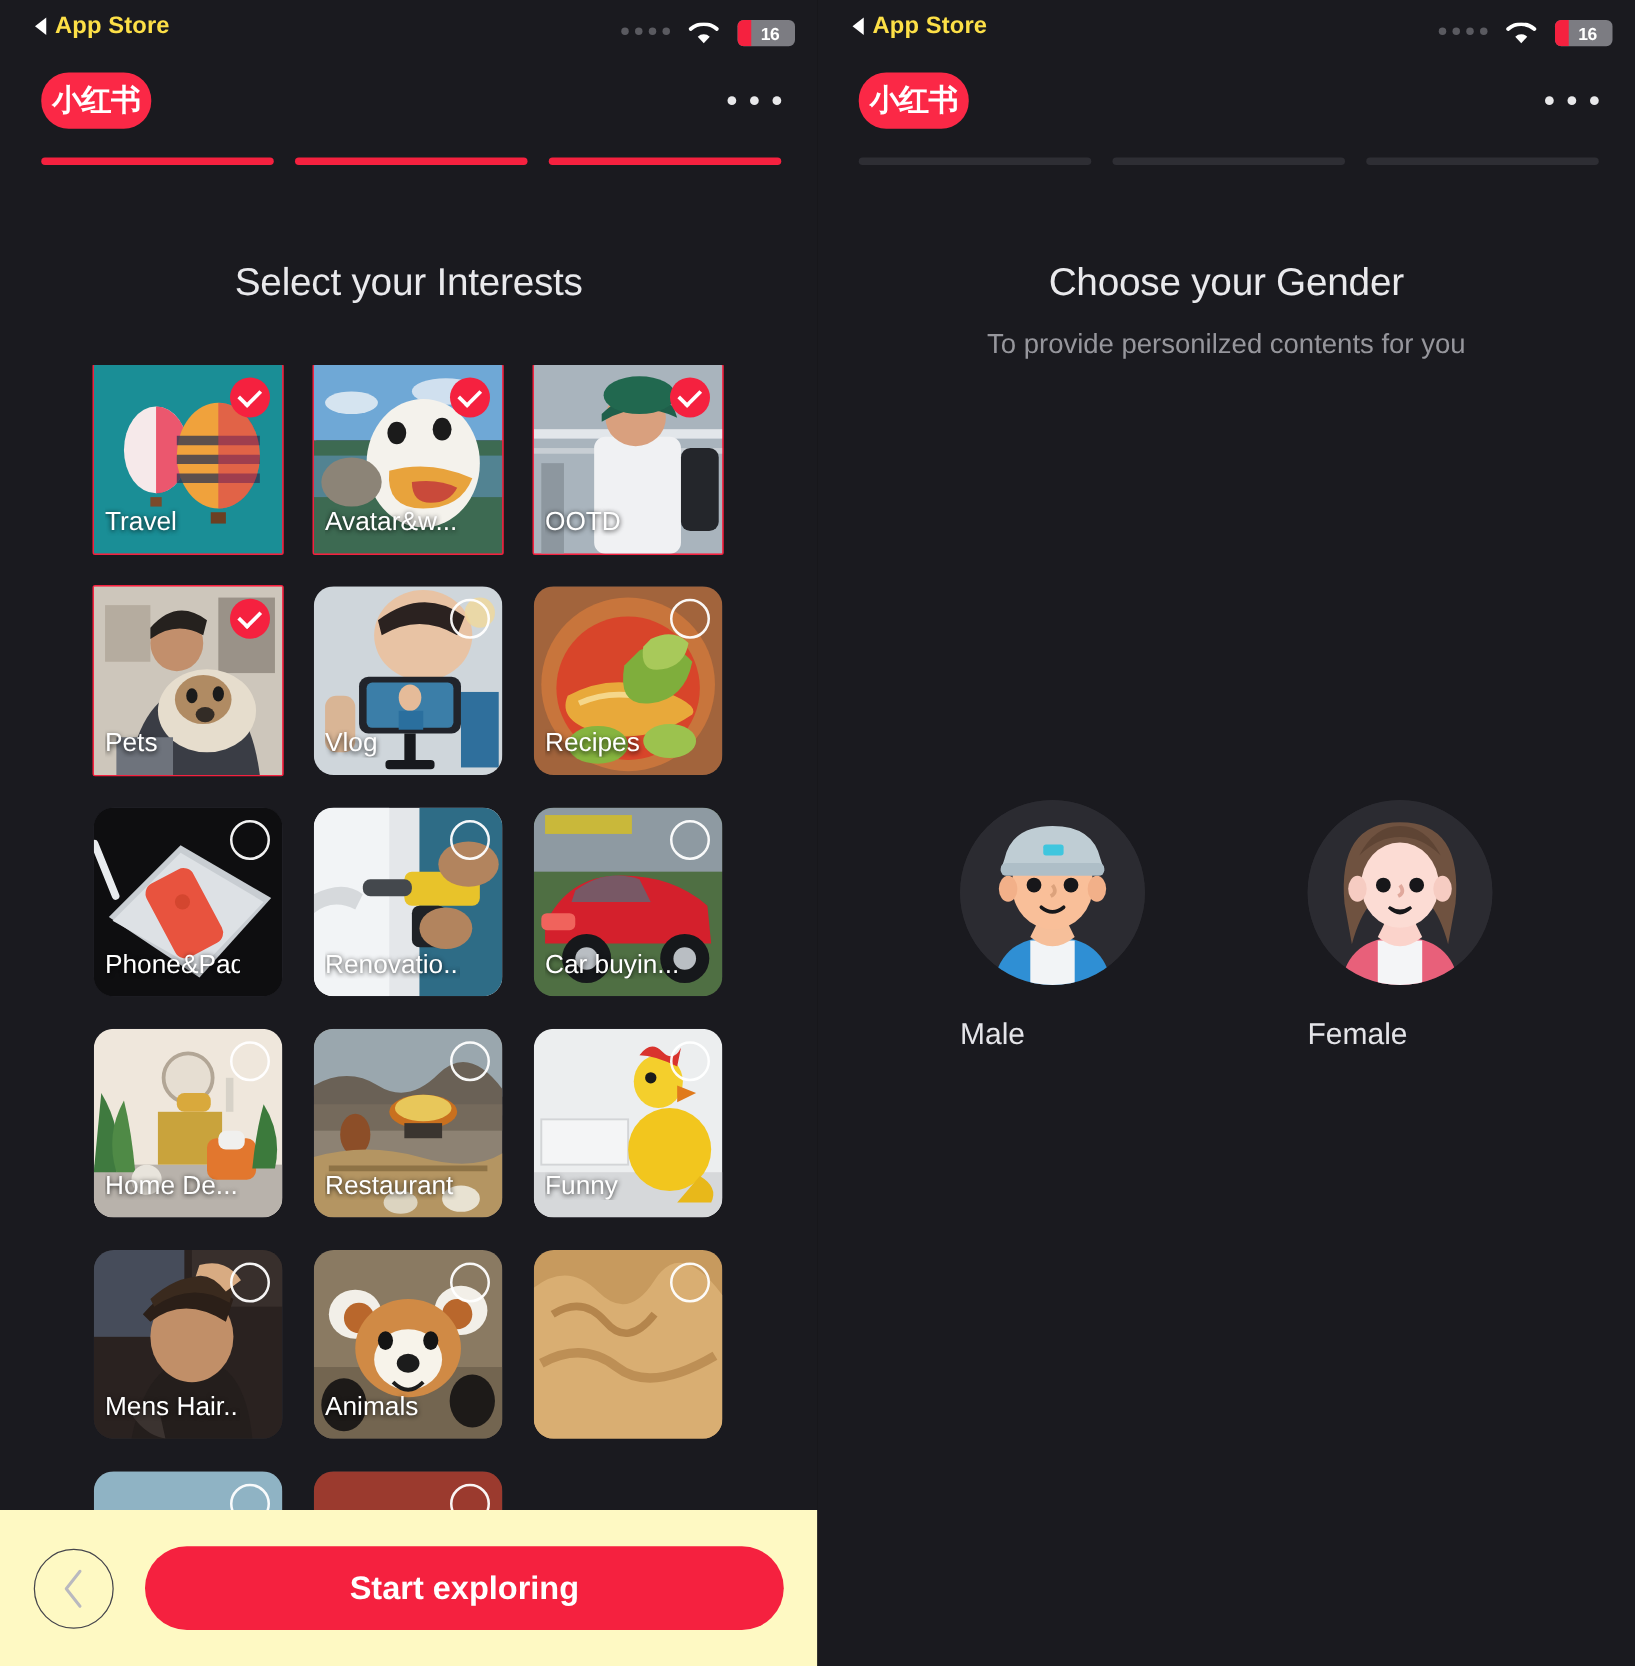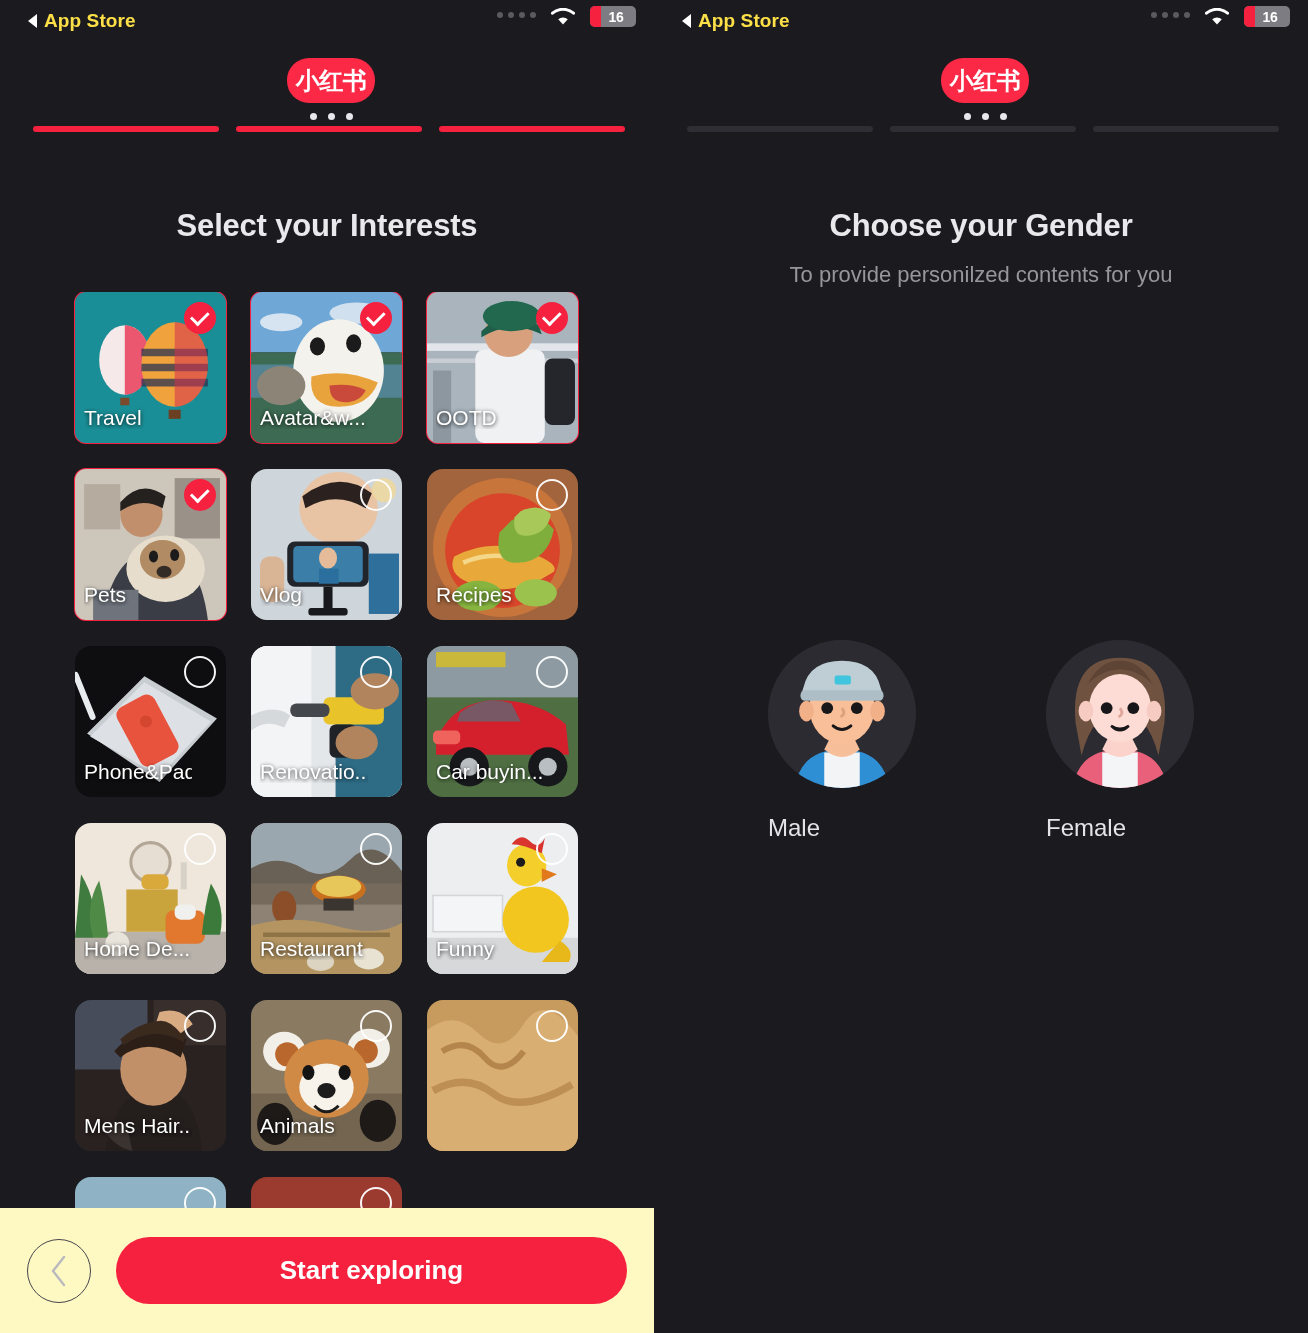--- a/index.html
+++ b/index.html
@@ -14,21 +14,21 @@
     width: 654px; height: 1333px;
     position: relative;
     background: #1a1a1f;
     overflow: hidden;
   }
 
   
   .statusbar {
     position: absolute; top: 0; left: 0; right: 0; height: 28px;
     display: flex; align-items: flex-start; justify-content: flex-end;
-    padding-right: 18px; padding-top: 6px;
+    padding-right: 18px; padding-top: 16px;
   }
   .sb-dots { display: flex; gap: 5px; margin-right: 14px; margin-top: 6px; }
   .sb-dots i { width: 6px; height: 6px; border-radius: 50%; background: #5a5a60; display:block; }
   .wifi-ic { margin-right: 14px; margin-top: 2px; }
   .batt {
     position: relative; width: 46px; height: 21px; border-radius: 5px;
     background: #7c7c82; display: flex; align-items: center; overflow: hidden;
   }
   .batt-fill { position:absolute; left:0; top:0; bottom:0; width: 11px; background: #f5213f; }
   .batt-num {
@@ -45,21 +45,21 @@
   .appstore-tri {
     width: 0; height: 0;
     border-top: 7px solid transparent; border-bottom: 7px solid transparent;
     border-right: 9px solid #ffffff;
   }
   .appstore-label { font-size: 19px; font-weight: 700; color: #fde047; letter-spacing: 0.1px; }
 
   
   .brand-row {
     position: absolute; top: 58px; left: 33px; right: 25px;
-    display: flex; align-items: center; justify-content: flex-end; flex-direction: column;
+    display: flex; align-items: center; justify-content: space-between;
   }
   .logo-pill {
     width: 88px; height: 45px; border-radius: 22px;
     background: #fb2846;
     display: flex; align-items: center; justify-content: center;
     font-size: 24px; font-weight: 700; color: #fff;
     letter-spacing: -0.5px; line-height: 1;
   }
   .dots-menu { display: flex; gap: 11px; padding: 10px 4px; }
   .dots-menu i { width: 7px; height: 7px; border-radius: 50%; background: #e8e8ea; display: block; }
@@ -69,21 +69,21 @@
     position: absolute; top: 126px; left: 33px; right: 29px;
     display: flex; gap: 17px;
   }
   .progress-row .bar { flex: 1; height: 6px; border-radius: 3px; }
   .bar.active { background: #f5213f; }
   .bar.inactive { background: #2e2e34; }
 
   
   .page-title {
     position: absolute; top: 208px; left: 0; right: 0;
-    text-align: center; font-size: 31px; font-weight: 700; color: #e9e9ec;
+    text-align: center; font-size: 31px; font-weight: 400; color: #e9e9ec;
     letter-spacing: -0.2px;
   }
   .page-sub {
     position: absolute; top: 262px; left: 0; right: 0;
     text-align: center; font-size: 22px; color: #96969c;
   }
 
   
   .grid-scroll {
     position: absolute; top: 292px; left: 0; right: 0; bottom: 125px;
@@ -93,21 +93,21 @@
     display: grid;
     grid-template-columns: repeat(3, 151px);
     gap: 26px 25px;
     padding-left: 75px;
   }
   .tile {
     position: relative; width: 151px; height: 151px;
     border-radius: 16px; overflow: hidden; cursor: pointer;
     background: #2a2a30;
   }
-  .tile.sel { outline: 3px solid #f5213f; outline-offset: -2px; border-radius: 11px; }
+  .tile.sel { outline: 3px solid #f5213f; outline-offset: -2px; border-radius: 1px; }
   .tile .art { position: absolute; inset: 0; }
   .tile .label {
     position: absolute; left: 9px; bottom: 14px; right: 34px;
     font-size: 21px; font-weight: 400; color: #fff;
     text-shadow: 0 1px 4px rgba(0,0,0,.85);
     white-space: nowrap; overflow: hidden; line-height: 1.1;
   }
   .mark {
     position: absolute; top: 10px; right: 10px;
     width: 32px; height: 32px; border-radius: 50%;

